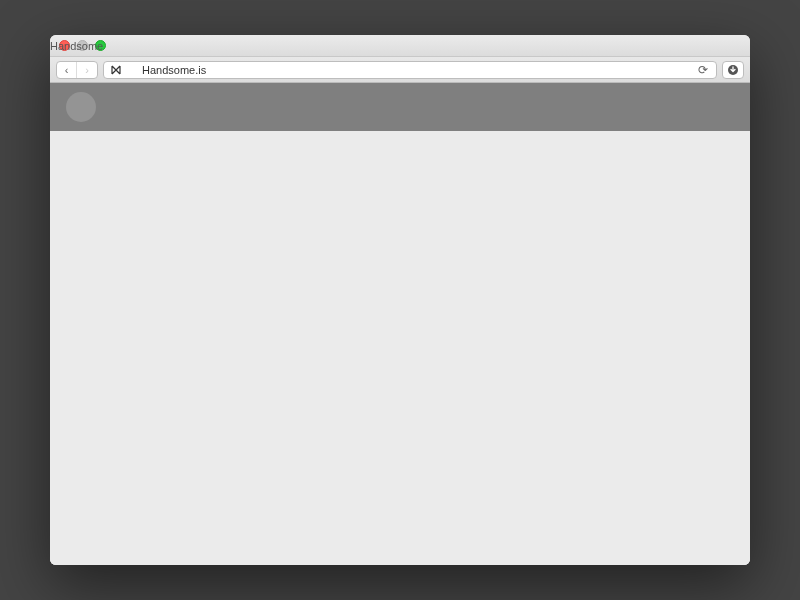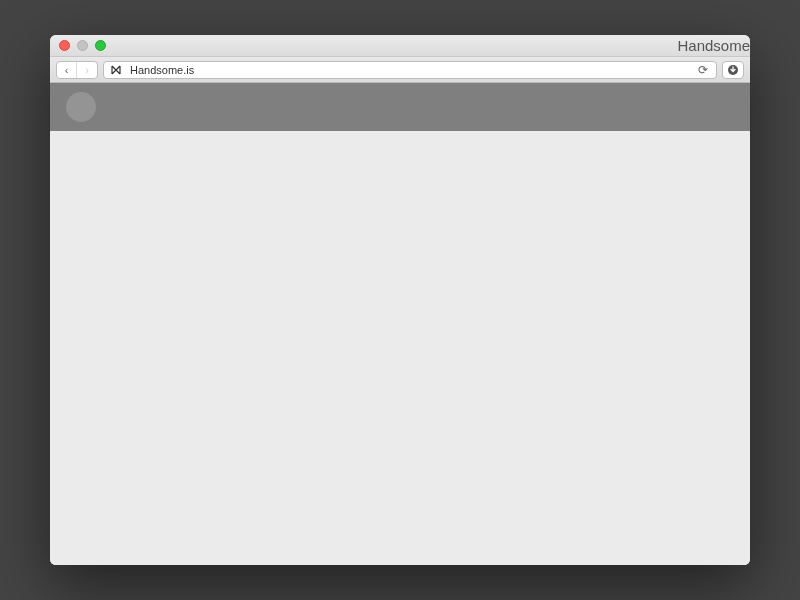--- a/index.html
+++ b/index.html
@@ -45,22 +45,22 @@
       height: 11px;
       border-radius: 50%;
     }
     .tl-close { background: #ff5f56; border: 0.5px solid #e0443e; }
     .tl-min { background: #c3c3c3; border: 0.5px solid #b0b0b0; }
     .tl-max { background: #27c93f; border: 0.5px solid #1aab29; }
     .window-title {
       position: absolute;
       left: 0;
       right: 0;
-      text-align: right;
-      font-size: 15px;
+      text-align: left;
+      font-size: 11px;
       color: #555;
       pointer-events: none;
     }
     .toolbar {
       height: 26px;
       background: linear-gradient(#e8e8e8, #dcdcdc);
       display: flex;
       align-items: center;
       padding: 0 6px;
       gap: 5px;
@@ -87,21 +87,21 @@
     .nav-btn:first-child { border-right: 1px solid #ddd; }
     .address-bar {
       flex: 1;
       height: 18px;
       background: #fff;
       border: 1px solid #bdbdbd;
       border-radius: 4px;
       display: flex;
       align-items: center;
       padding: 0 6px;
-      gap: 8px;
+      gap: 20px;
       font-size: 11px;
       color: #333;
     }
     .site-icon {
       width: 12px;
       height: 12px;
       display: flex;
       align-items: center;
       justify-content: center;
     }

